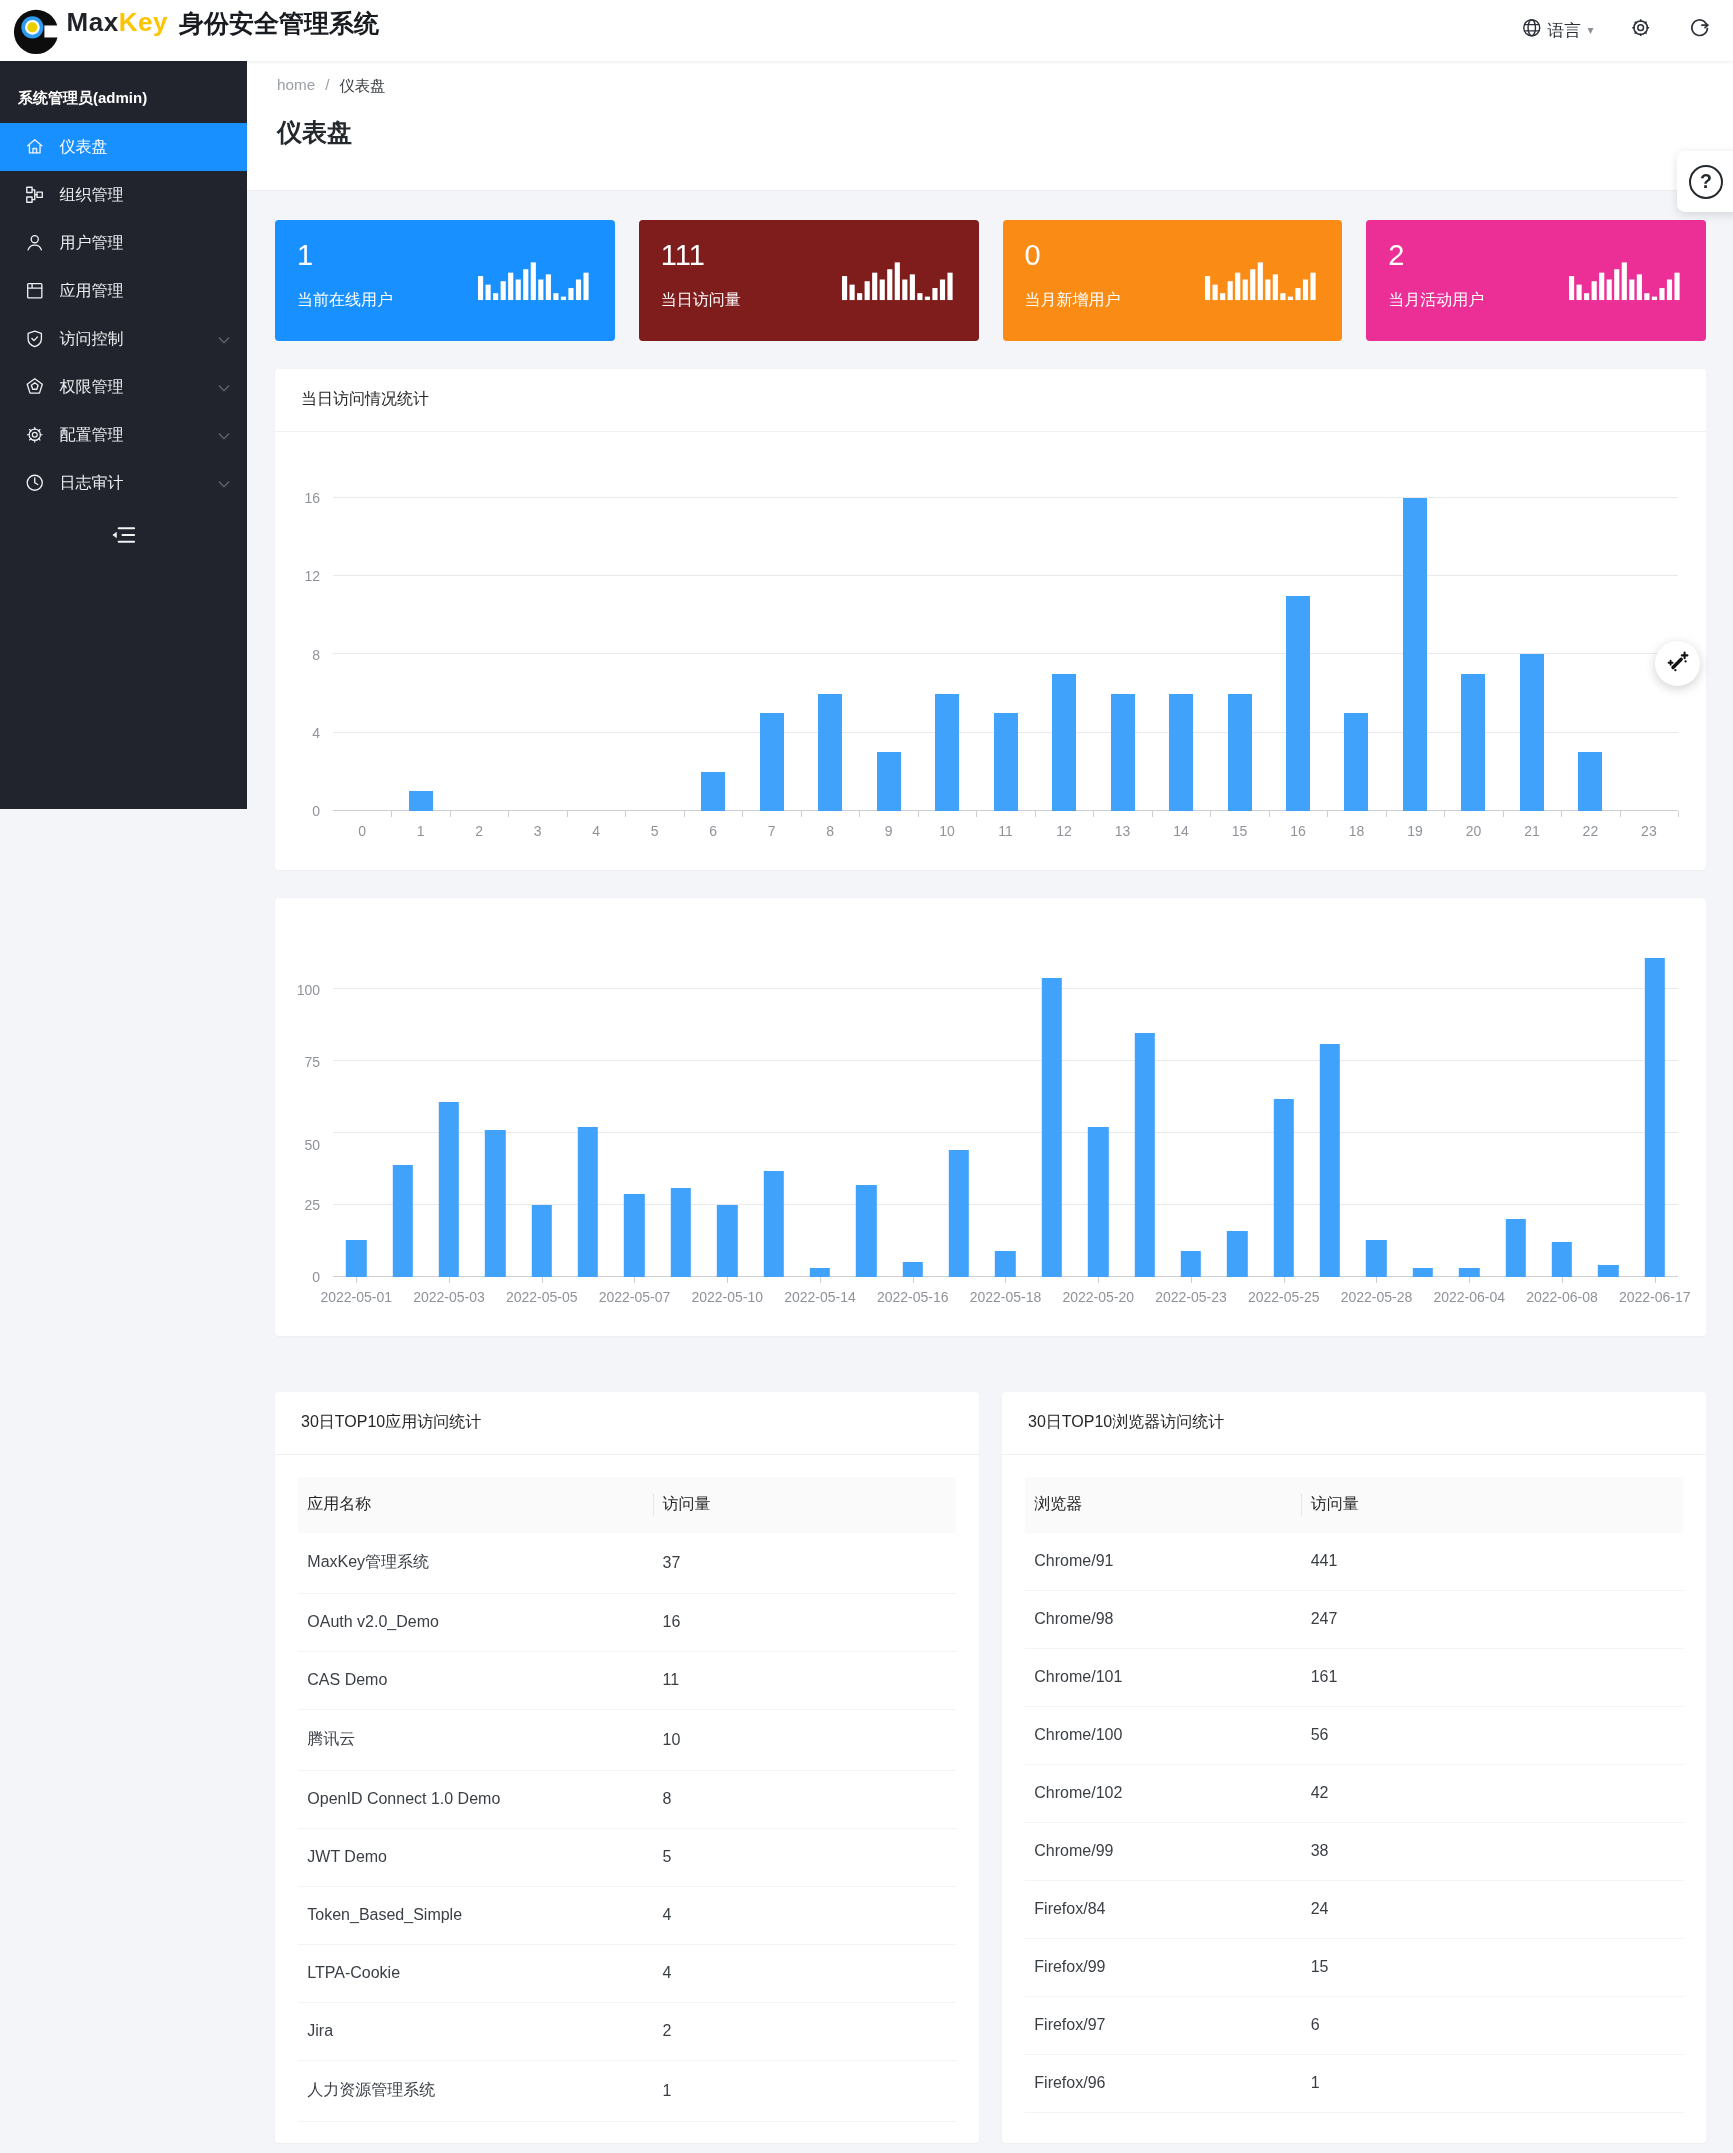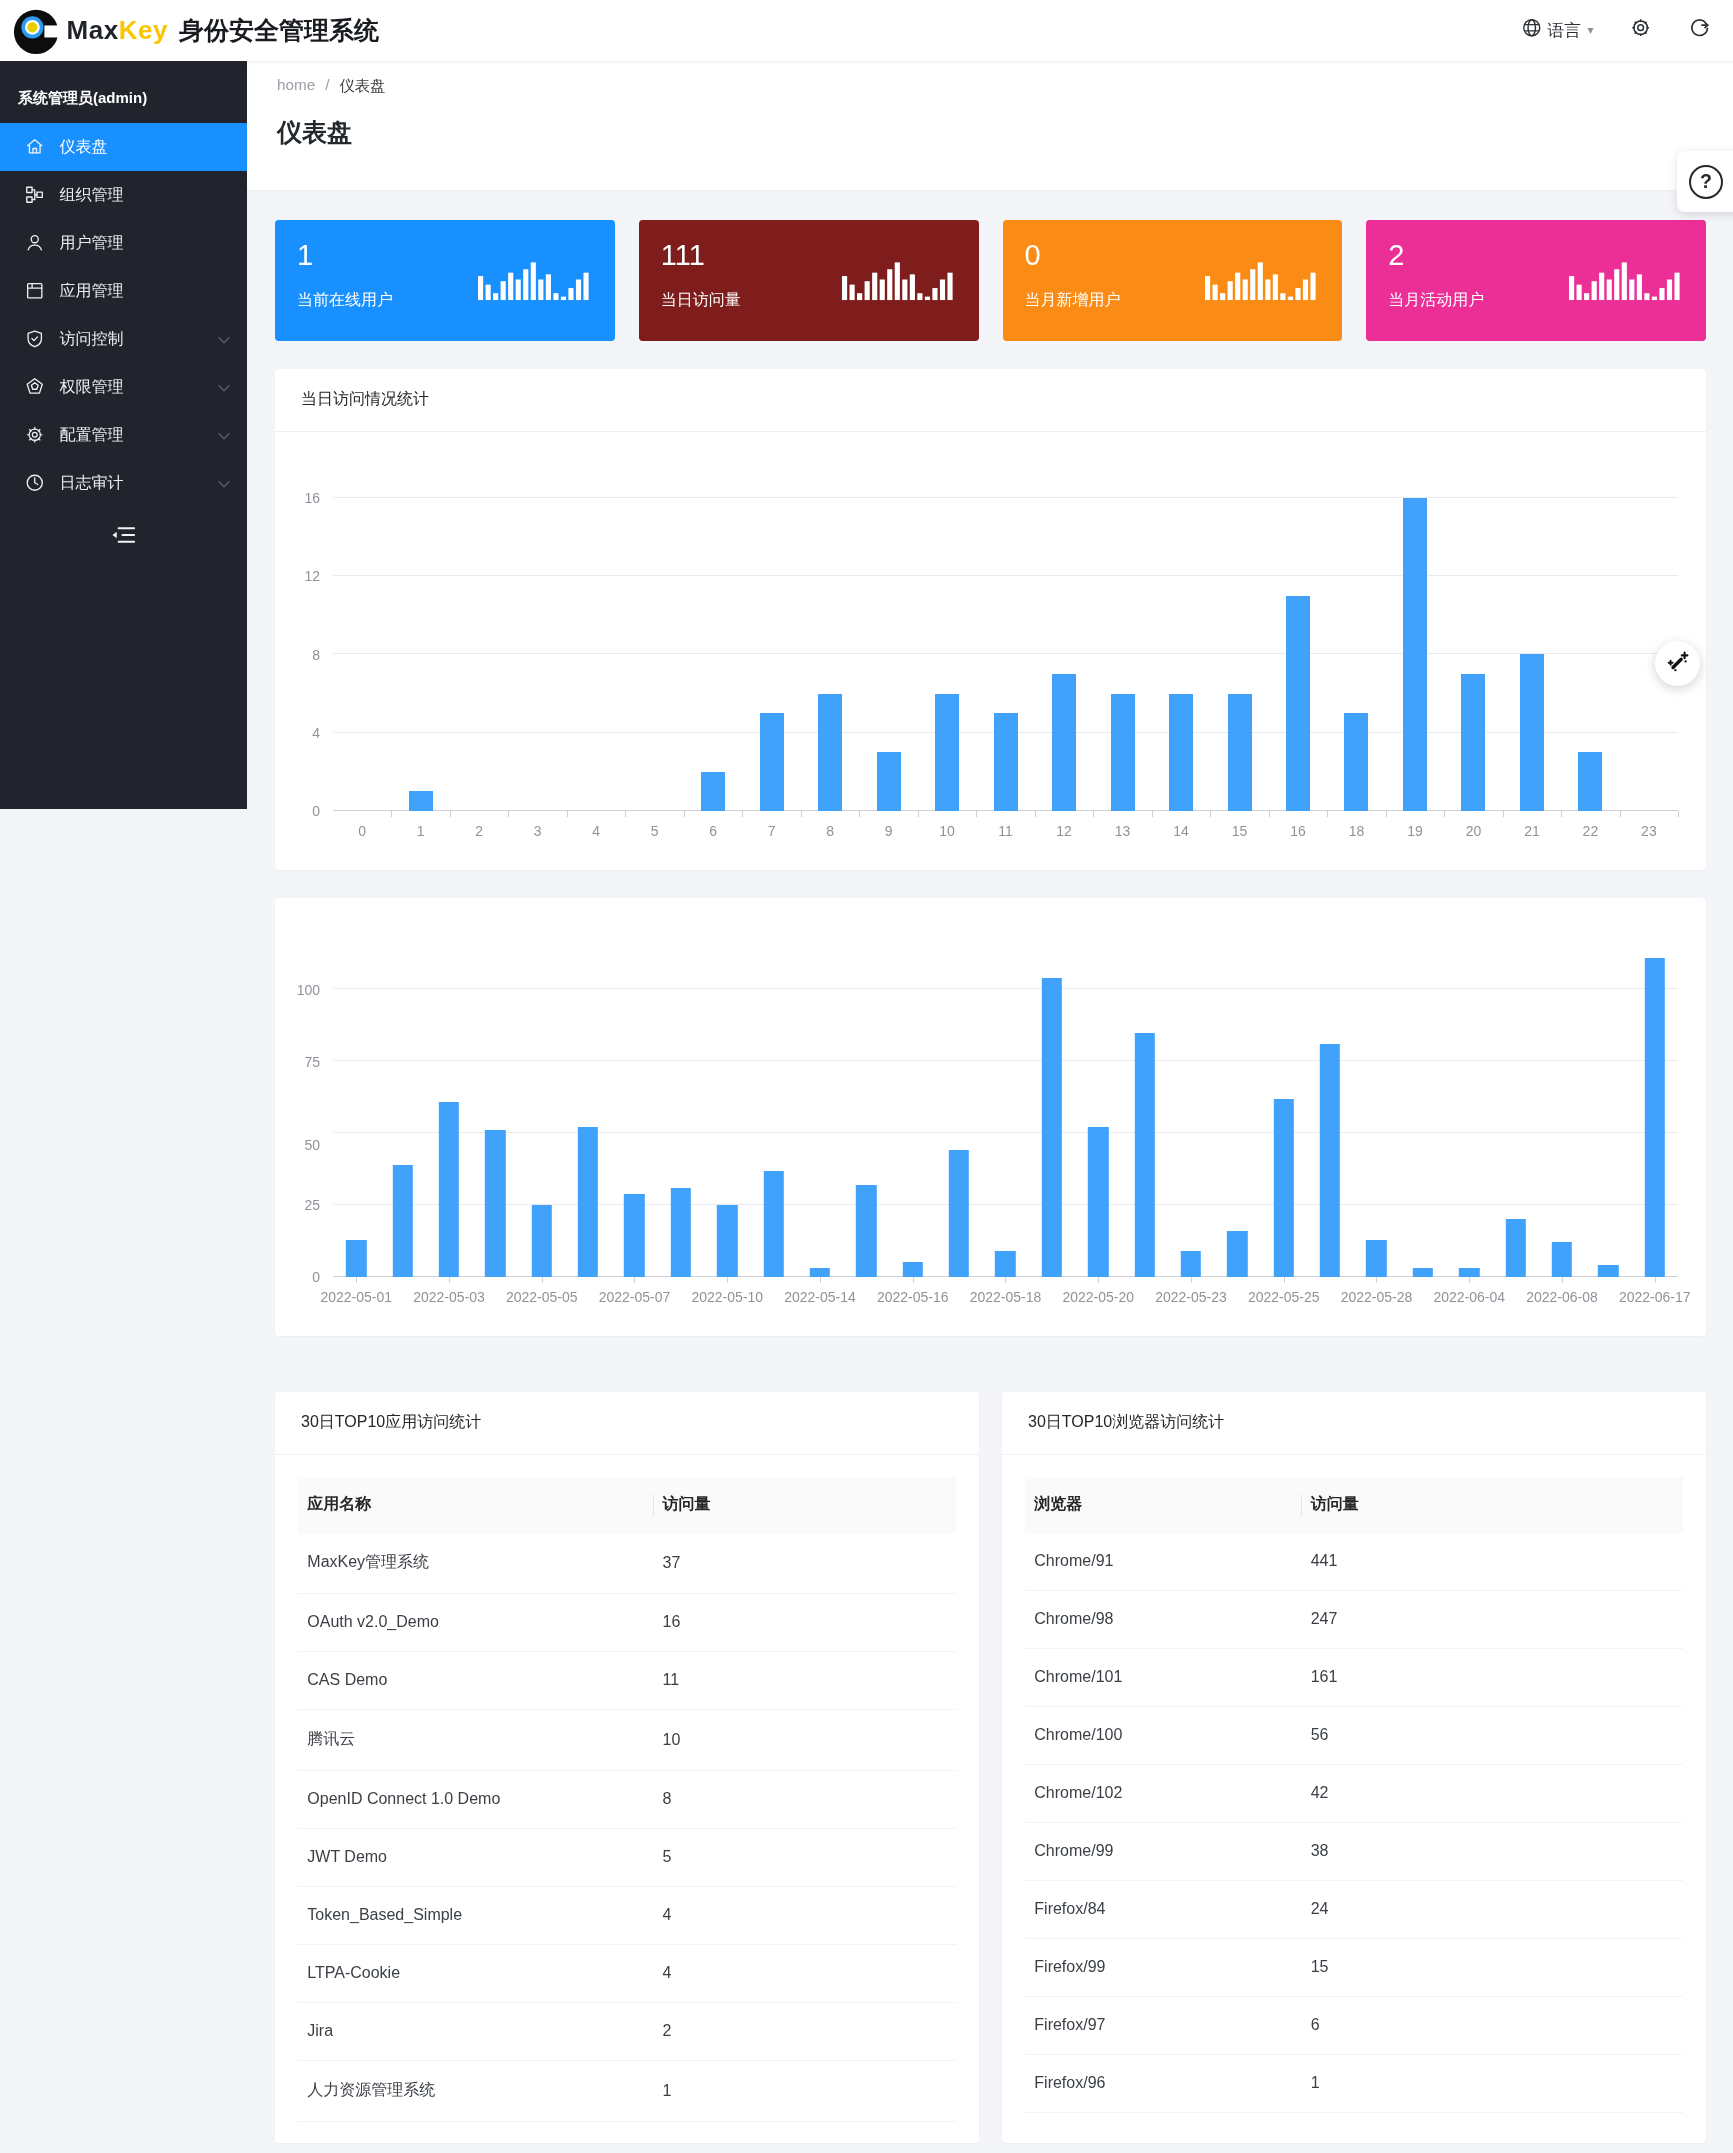--- a/index.html
+++ b/index.html
@@ -3,21 +3,21 @@
 <meta charset="utf-8">
 <style>
   * { margin:0; padding:0; box-sizing:border-box; }
   html,body { width:1734px; height:2154px; overflow:hidden;
     font-family:"Liberation Sans","DejaVu Sans",sans-serif; background:#f3f5f8; }
 
   
   .app-header { position:absolute; top:0; left:0; width:1734px; height:61px; background:#fff;
     display:flex; align-items:center; padding:0 24px 0 13px; z-index:30;
     box-shadow:0 0.9px 3.7px rgba(0,21,41,.08); }
-  .brand { display:flex; align-items:center; }
+  .brand { display:flex; align-items:flex-start; }
   .brand svg { display:block; }
   .brand-text { font-size:26px; font-weight:bold; color:#1f2329; margin-left:5.6px; letter-spacing:0.5px; }
   .brand-key { color:#fdc400; }
   .app-title { font-size:25px; font-weight:bold; color:#181b1f; margin-left:11px; }
   .header-right { margin-left:auto; display:flex; align-items:center; gap:37px; }
   .hbtn { display:flex; align-items:center; gap:6.5px; color:#2b2f36; font-size:16.7px; cursor:pointer; }
   .chev { color:#8a8f98; font-size:12px; }
 
   
   .sidebar { position:absolute; top:61px; left:0; width:247px; height:748px; background:#21242c; z-index:20; }
@@ -56,21 +56,21 @@
   .slot { position:relative; flex:1; }
   .bar { position:absolute; bottom:0; left:50%; transform:translateX(-50%); }
   .xlab { position:absolute; bottom:-28px; left:50%; transform:translateX(-50%);
     font-size:14px; color:#8f9399; white-space:nowrap; }
   .xtick { position:absolute; bottom:-6.5px; height:6.5px; width:0.9px; background:#cfd0d4; }
 
   
   .tables-row { display:flex; gap:23px; margin-top:28px; align-items:flex-start; }
   .table-panel { flex:1; min-height:751px; }
   .data-table { width:calc(100% - 46px); margin:22px 23px 0; border-collapse:collapse; }
-  .data-table th { background:#fafafa; text-align:left; font-weight:700; font-size:16px; color:#262626;
+  .data-table th { background:#fafafa; text-align:left; font-weight:400; font-size:16px; color:#262626;
     padding:17.6px 9.3px; position:relative; }
   .data-table th + th:before { content:""; position:absolute; left:0; top:50%; transform:translateY(-50%);
     width:0.9px; height:22px; background:#e4e6e8; }
   .data-table td { font-size:16px; color:#3a3f45; padding:19.5px 9.3px; border-bottom:0.9px solid #f2f3f5; }
 
   
   .help-card { position:absolute; top:151px; left:1677px; width:89px; height:61px; background:#fff;
     border-radius:7.4px; box-shadow:0 2.8px 9.3px rgba(0,0,0,.12); display:flex; align-items:center;
     padding-left:12px; z-index:40; cursor:pointer; }
   .help-circle { width:34px; height:34px; border:2.3px solid #24292e; border-radius:50%;

